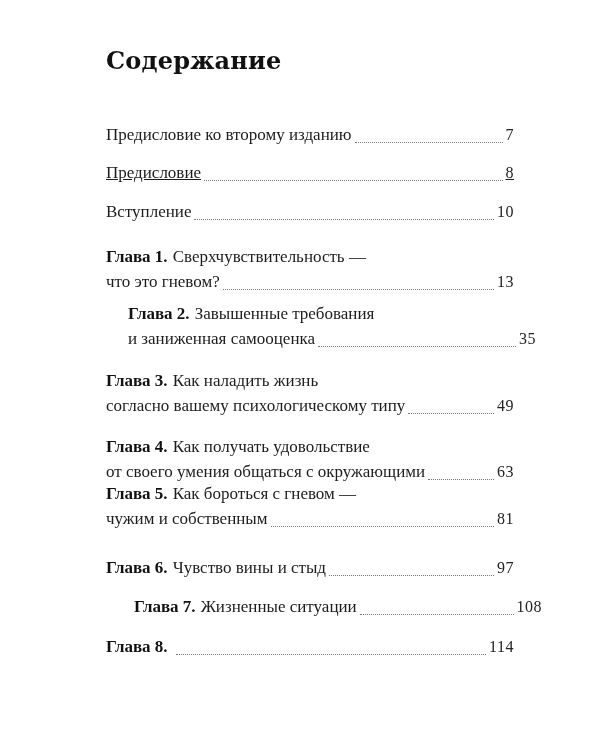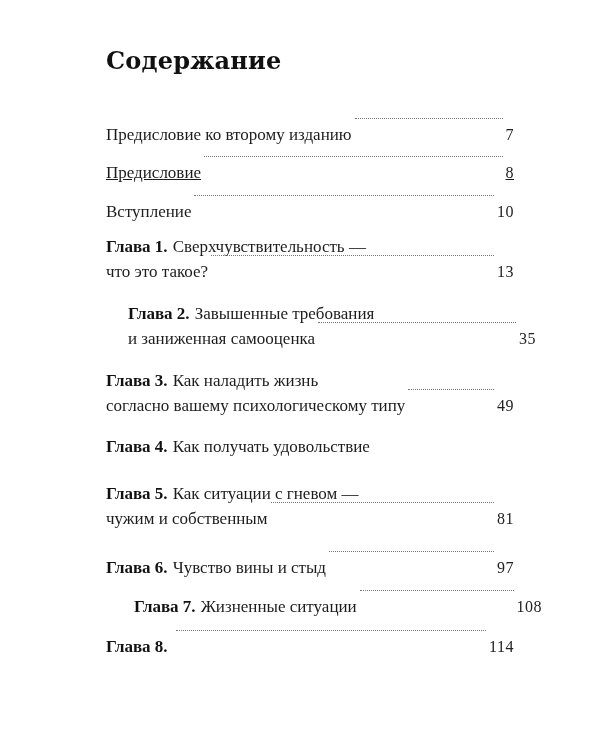--- a/index.html
+++ b/index.html
@@ -41,21 +41,21 @@
       position: absolute;
       left: 0;
       width: 408px;
       font-family: "Liberation Serif", serif;
       font-size: 17px;
       line-height: 25px;
       color: #1c1c1c;
     }
     .line {
       display: flex;
-      align-items: flex-start;
+      align-items: flex-end;
       white-space: nowrap;
       height: 25px;
     }
     .prefix {
       font-weight: bold;
       color: #111;
       margin-right: 5px;
     }
     .leader {
       flex: 1;
@@ -98,27 +98,27 @@
     </div>
 
     <div class="entry" style="top:199px;">
       <div class="line">
         <span>Вступление</span>
         <span class="leader"></span>
         <span class="page-num">10</span>
       </div>
     </div>
 
-    <div class="entry" style="top:234px;font-family:Liberation Serif, serif;">
+    <div class="entry" style="top:244px;font-family:Liberation Serif, serif;">
       <div class="line">
         <span class="prefix">Глава 1.</span>
         <span>Сверхчувствительность —</span>
       </div>
       <div class="line">
-        <span>что это такое?</span>
+        <span>что это гневом?</span>
         <span class="leader"></span>
         <span class="page-num">13</span>
       </div>
     </div>
 
     <div class="entry" style="top:301px;margin-left:22px;">
       <div class="line">
         <span class="prefix">Глава 2.</span>
         <span>Завышенные требования</span>
       </div>
@@ -139,26 +139,31 @@
         <span class="leader"></span>
         <span class="page-num">49</span>
       </div>
     </div>
 
     <div class="entry" style="top:434px;">
       <div class="line">
         <span class="prefix">Глава 4.</span>
         <span>Как получать удовольствие</span>
       </div>
+      <div class="line">
+        <span>от своего умения общаться с окружающими</span>
+        <span class="leader"></span>
+        <span class="page-num">63</span>
+      </div>
     </div>
 
     <div class="entry" style="top:481px;">
       <div class="line">
         <span class="prefix">Глава 5.</span>
-        <span>Как ситуации с гневом —</span>
+        <span>Как бороться с гневом —</span>
       </div>
       <div class="line">
         <span>чужим и собственным</span>
         <span class="leader"></span>
         <span class="page-num">81</span>
       </div>
     </div>
 
     <div class="entry" style="top:555px;">
       <div class="line">

